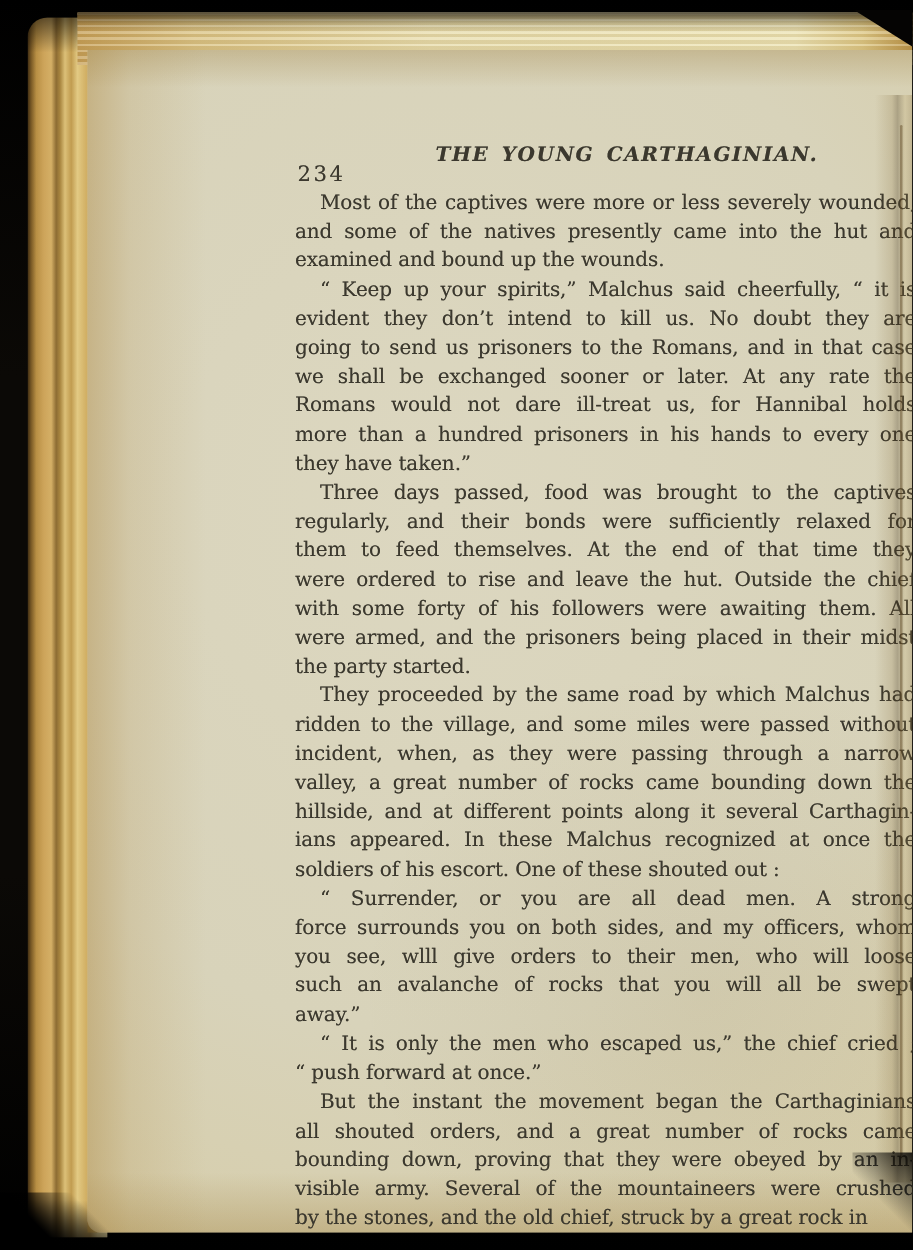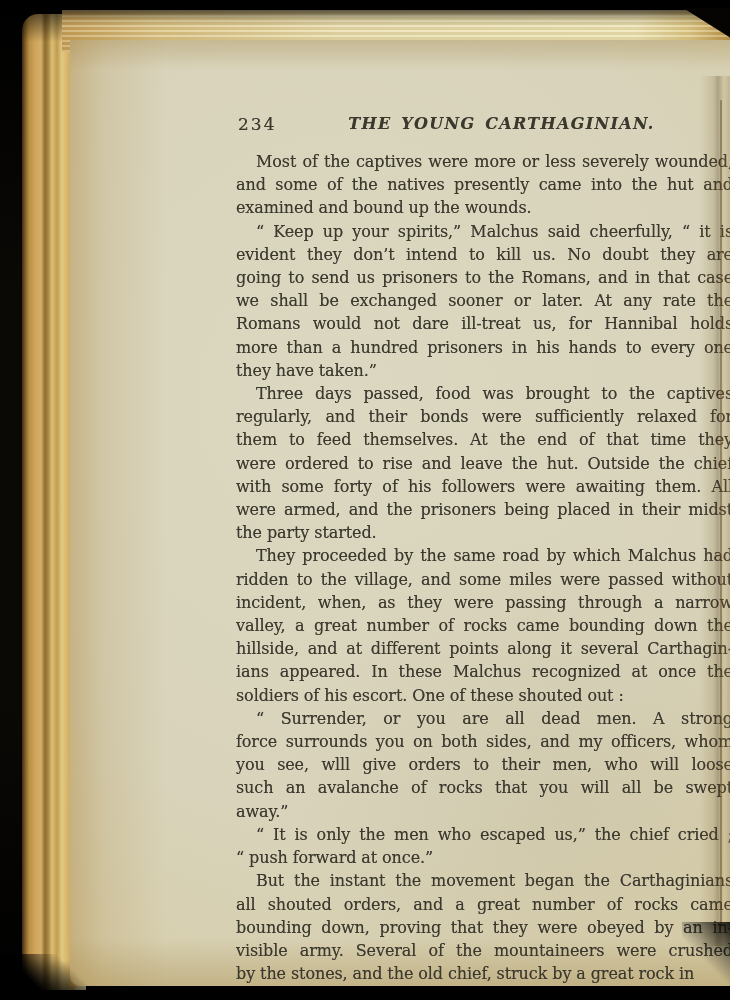--- a/index.html
+++ b/index.html
@@ -76,21 +76,21 @@
     background:linear-gradient(45deg, #000 0, #000 30%, rgba(0,0,0,0) 62%);
   }
   
   .page-content{
     position:absolute;left:166px;top:74px;width:497px;
     color:#3b382e;
     text-shadow:0 0 .5px rgba(59,56,46,.55);
   }
   .page-header{position:relative;height:21px;}
   .page-number{
-    position:absolute;left:2px;top:0;
+    position:absolute;left:2px;top:16px;
     font-size:17px;letter-spacing:2px;text-align:center;
   }
   .running-title{
     display:block;text-align:center;padding-left:34px;
     font-style:italic;font-weight:bold;
     font-size:16px;letter-spacing:1.3px;word-spacing:3px;
   }
   .text-block{margin-top:15px;font-size:16px;line-height:23.2px;letter-spacing:-.1px;}
   .line{text-align:justify;text-align-last:justify;white-space:normal;}
   .line.first{text-indent:20px;}

